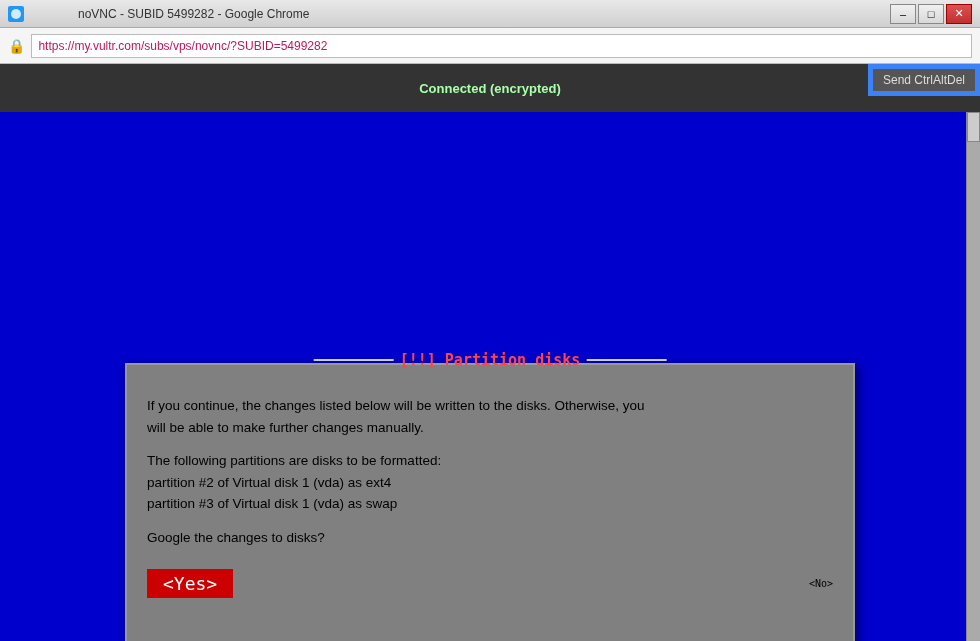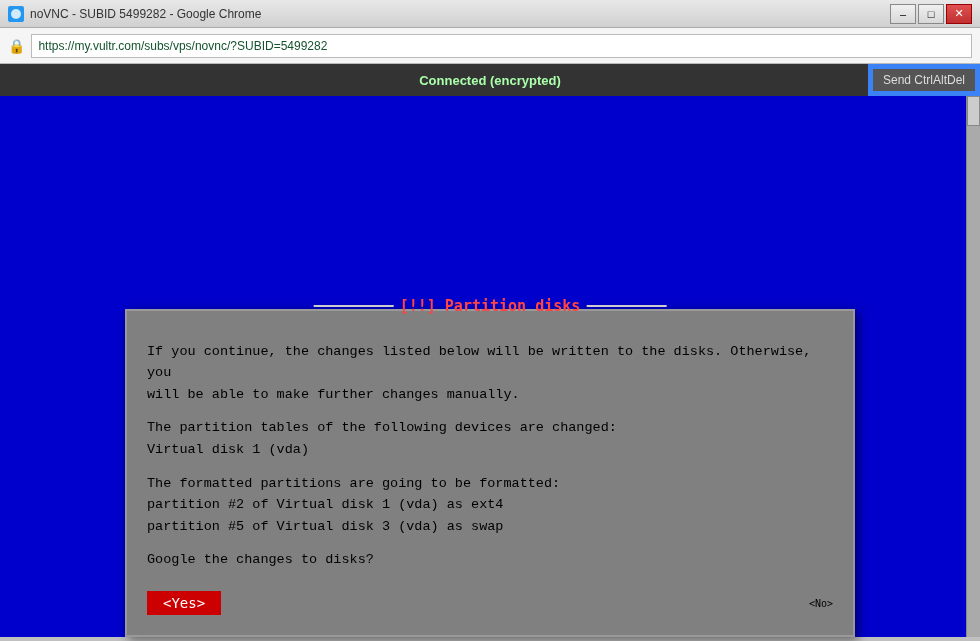--- a/index.html
+++ b/index.html
@@ -7,20 +7,21 @@
 
     
     .title-bar {
       background: linear-gradient(to bottom, #e8e8e8, #d0d0d0);
       height: 28px;
       display: flex;
       align-items: center;
       padding: 0 8px;
       border-bottom: 1px solid #aaa;
       user-select: none;
+      gap: 48px;
     }
     .title-bar-icon {
       width: 16px;
       height: 16px;
       margin-right: 6px;
       background: #2196F3;
       border-radius: 2px;
       display: flex; align-items: center; justify-content: center;
     }
     .title-bar-title {
@@ -57,27 +58,27 @@
       color: #4a4;
       font-size: 14px;
     }
     .address-input {
       flex: 1;
       height: 24px;
       border: 1px solid #bbb;
       background: white;
       padding: 0 6px;
       font-size: 12px;
-      color: #14532d;
+      color: #be185d;
     }
 
     
     .novnc-bar {
       background: #333;
-      height: 32px;
+      height: 48px;
       display: flex;
       align-items: center;
       justify-content: center;
       position: relative;
     }
     .novnc-status {
       color: #aaffaa;
       font-size: 13px;
       font-weight: bold;
     }
@@ -132,41 +133,41 @@
       width: 80px;
     }
     .dialog-title-text {
       color: #ff4444;
       font-family: monospace;
       font-size: 15px;
       font-weight: bold;
     }
     .dialog-body {
       color: #000;
-      font-family: Liberation Mono, monospace;
+      font-family: Liberation Sans, sans-serif;
       font-size: 13.5px;
       line-height: 1.6;
       padding-top: 10px;
     }
     .dialog-body p {
       margin-bottom: 12px;
     }
     .dialog-buttons {
       display: flex;
       justify-content: space-between;
       align-items: center;
       margin-top: 20px;
     }
     .btn-yes {
       background: #cc0000;
       color: white;
       border: none;
       padding: 4px 16px;
       font-family: monospace;
-      font-size: 14px;
+      font-size: 18px;
       cursor: pointer;
     }
     .btn-no {
       background: transparent;
       color: #000;
       border: none;
       font-family: monospace;
       font-size: 10px;
       cursor: pointer;
     }
@@ -225,27 +226,23 @@
       <span class="dialog-title-text">[!!] Partition disks</span>
       <div class="dialog-title-line"></div>
     </div>
 
     <div class="dialog-body">
       <p>
         <span>If you continue, the changes listed below will be written to the disks. Otherwise, you</span><br>
         <span>will be able to make further changes manually.</span>
       </p>
       <p>
-        <span>The partition tables of the following devices are changed:</span><br>
-        <span>    Virtual disk 1 (vda)</span>
-      </p>
-      <p>
-        <span>The formatted partitions are going to be formatted:</span><br>
+        <span>The following partitions are disks to be formatted:</span><br>
         <span>   partition #2 of Virtual disk 1 (vda) as ext4</span><br>
-        <span>   partition #5 of Virtual disk 3 (vda) as swap</span>
+        <span>   partition #3 of Virtual disk 1 (vda) as swap</span>
       </p>
       <p>Google the changes to disks?</p>
     </div>
 
     <div class="dialog-buttons">
       <button class="btn-yes">&lt;Yes&gt;</button>
       <button class="btn-no">&lt;No&gt;</button>
     </div>
   </div>
 

